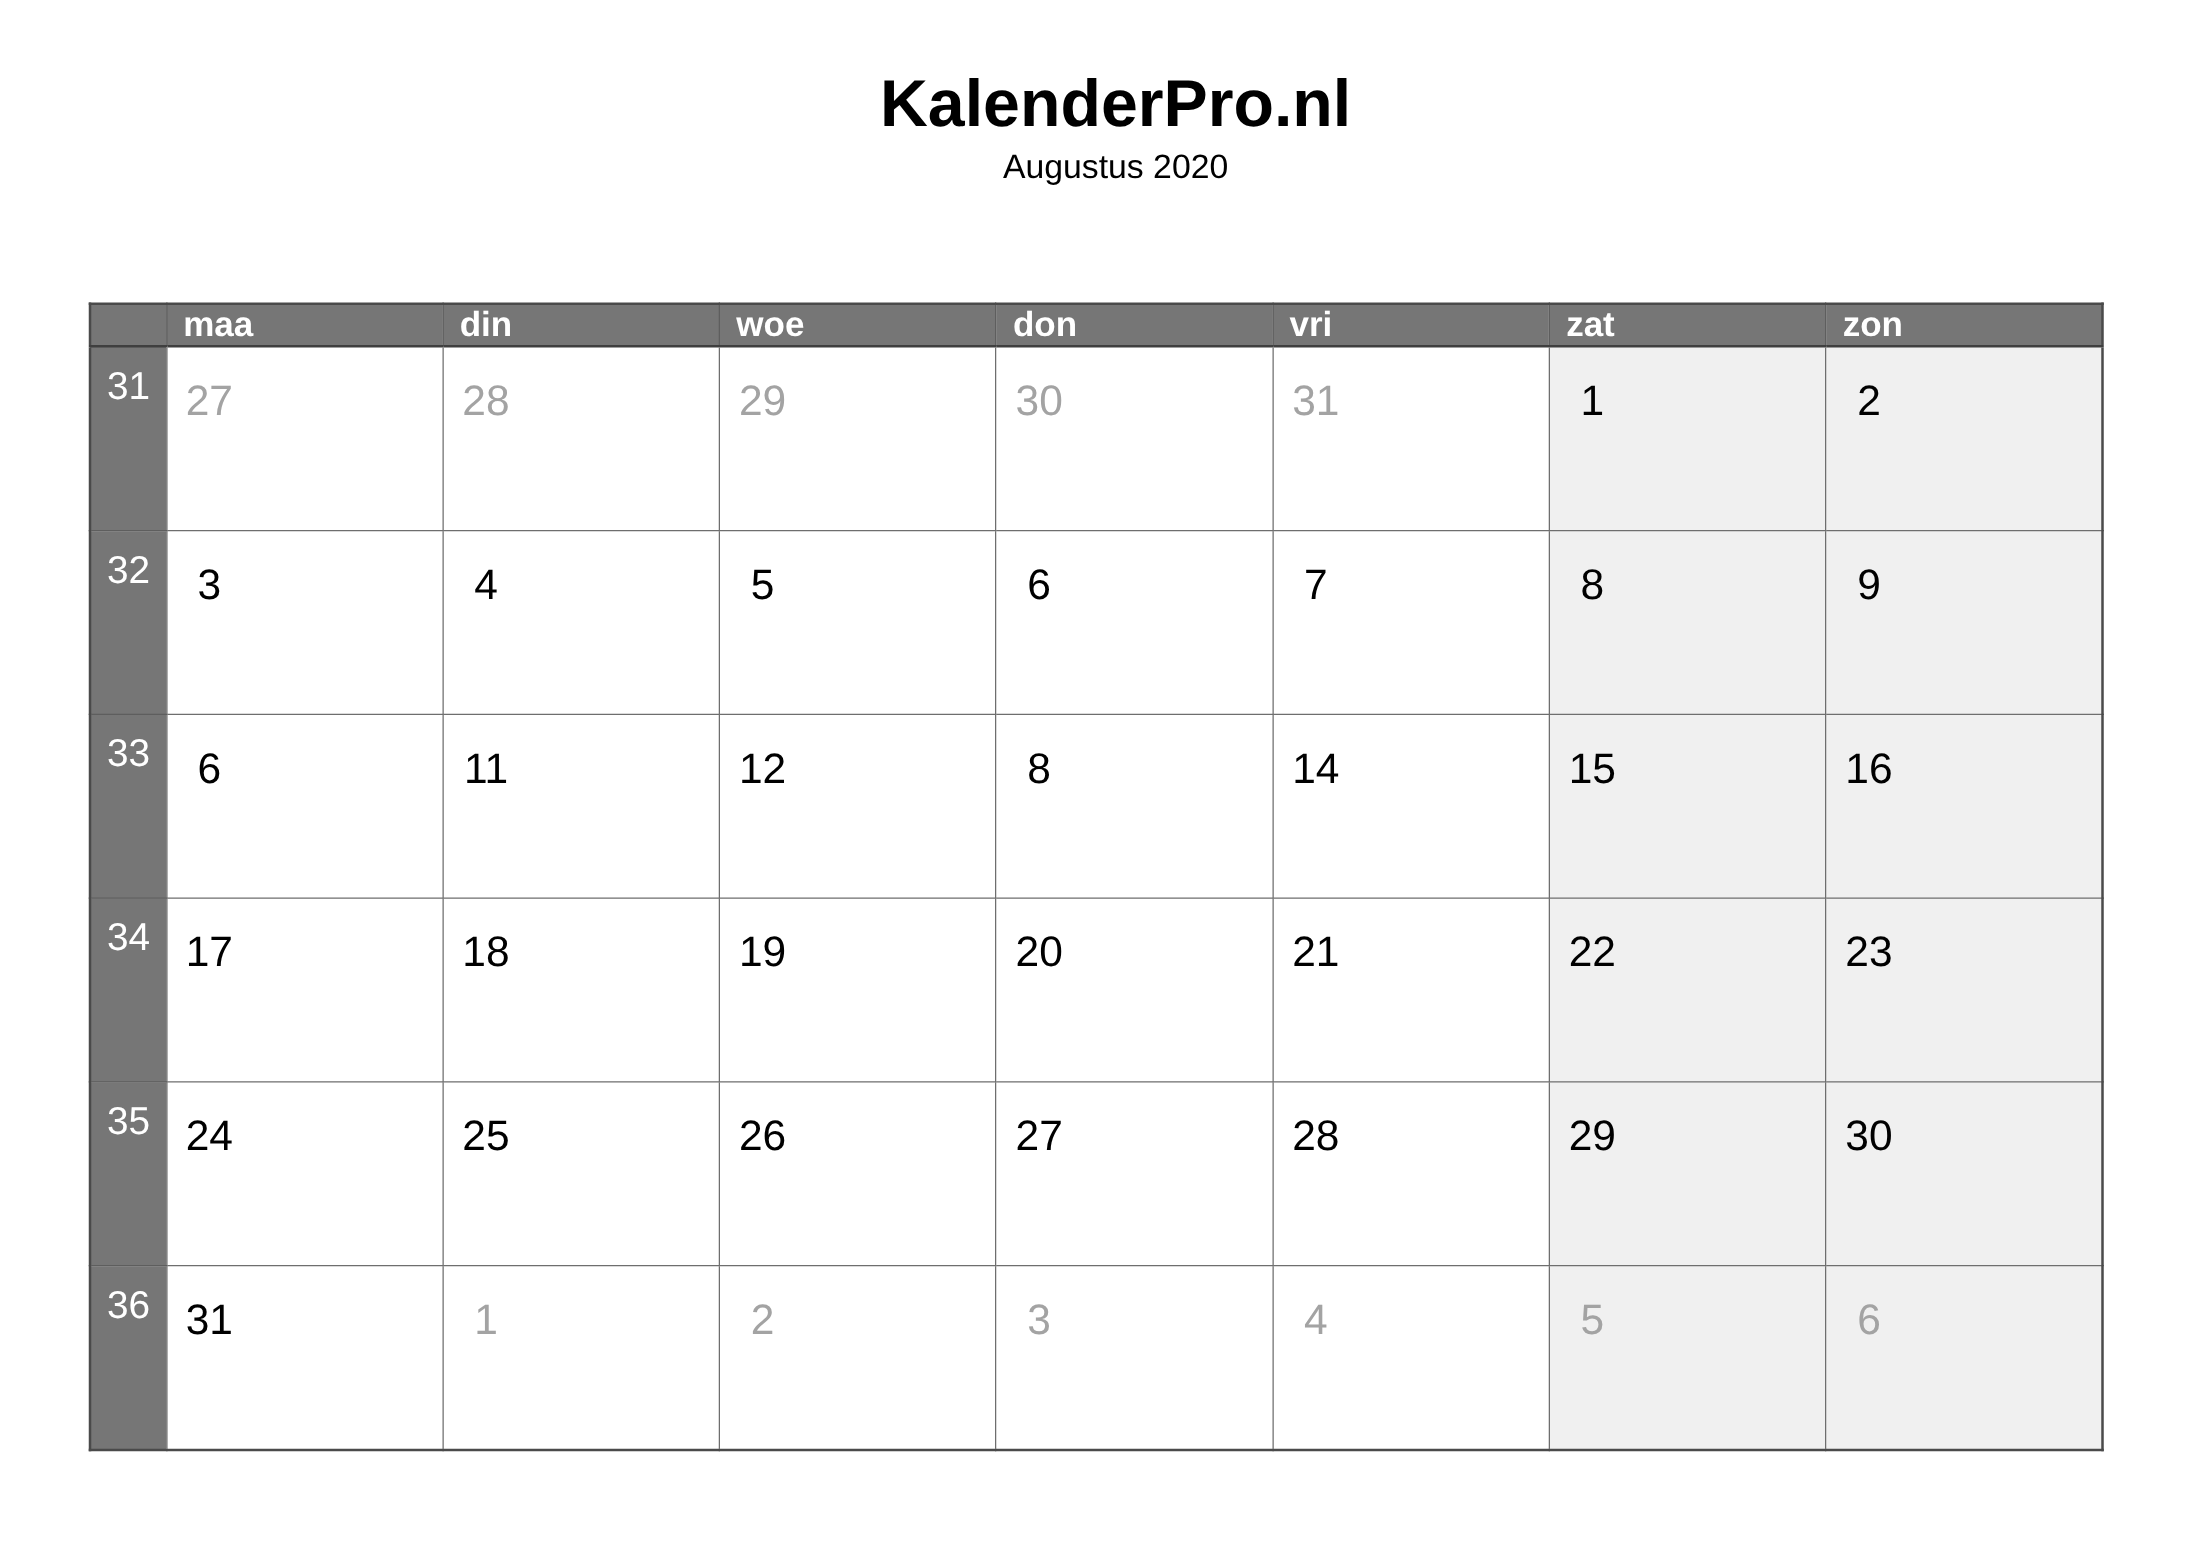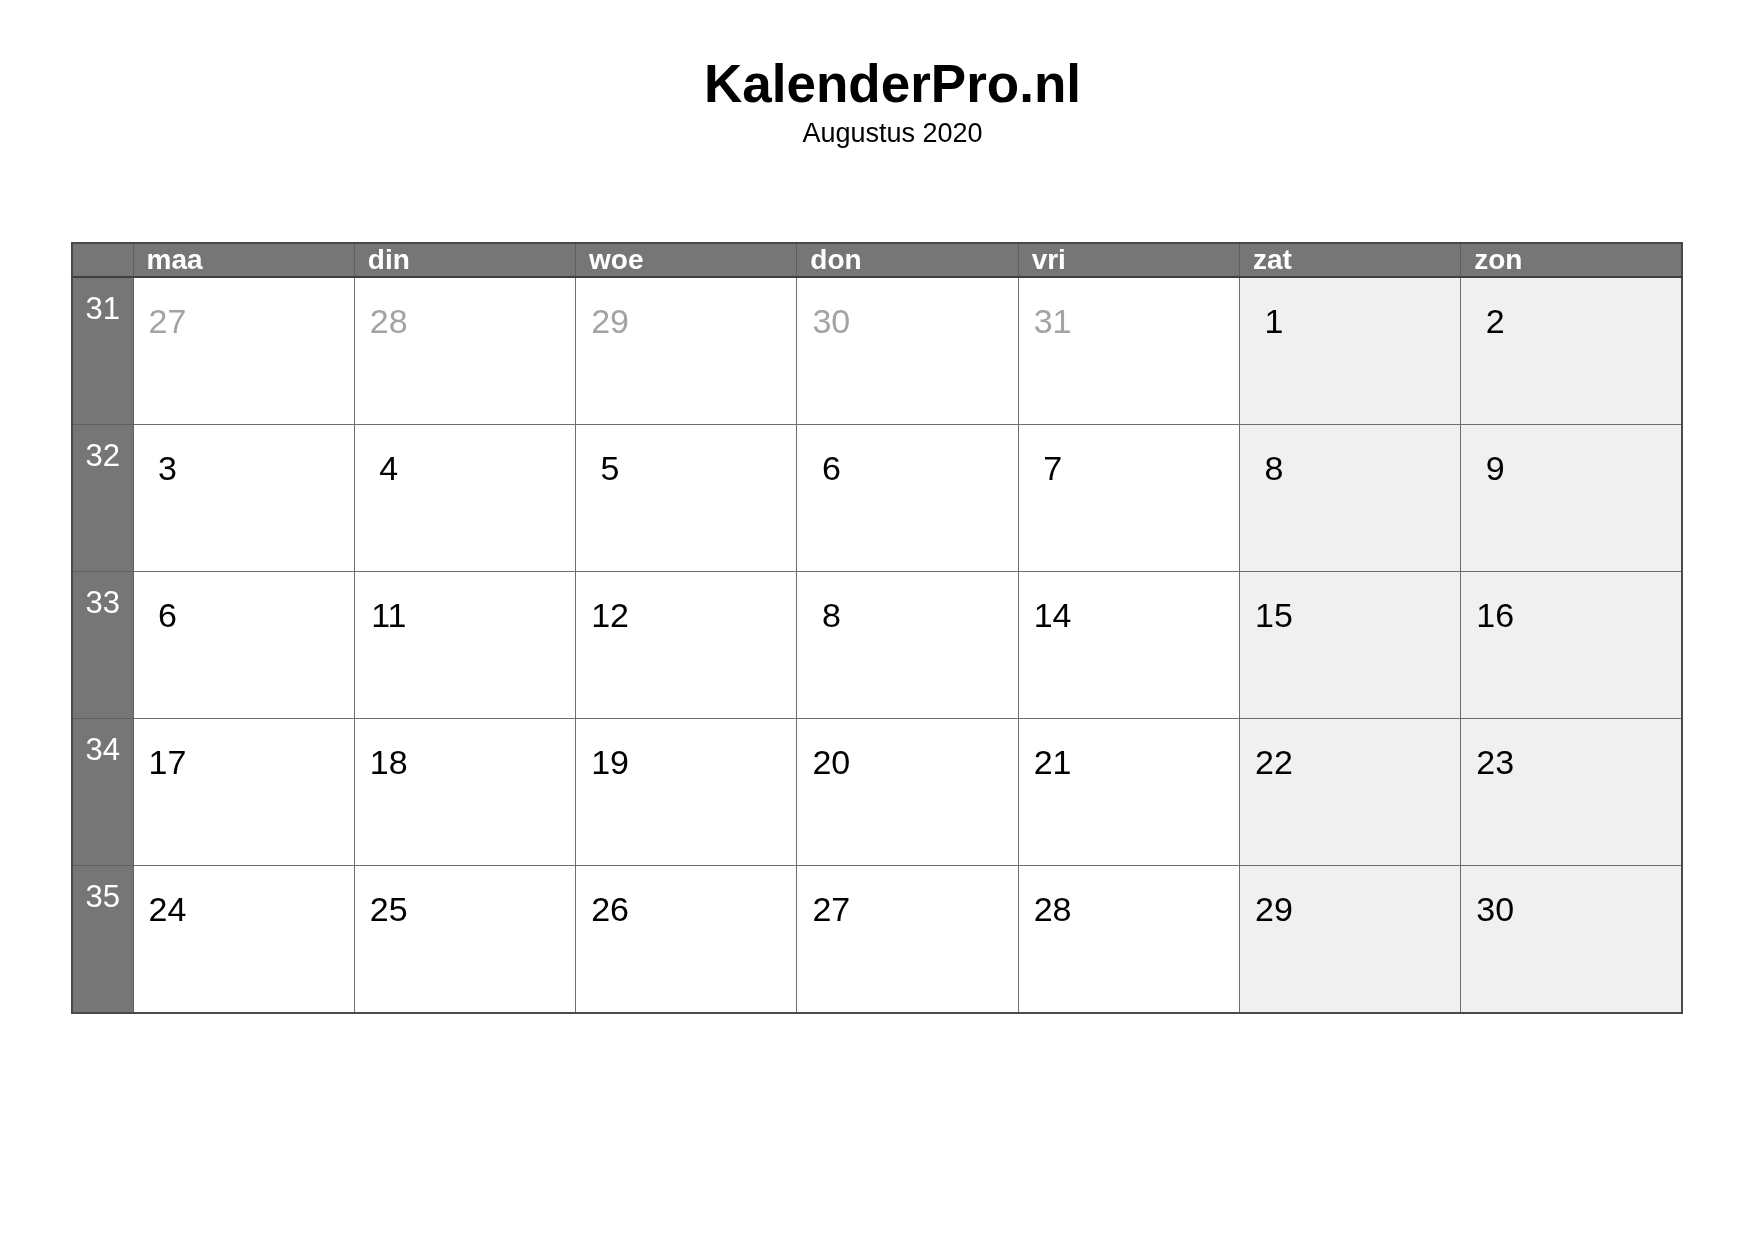--- a/index.html
+++ b/index.html
@@ -118,16 +118,26 @@
       <tr>
         <th class="weeknum">35</th>
         <td><span class="date normal">24</span></td>
         <td><span class="date normal">25</span></td>
         <td><span class="date normal">26</span></td>
         <td><span class="date normal">27</span></td>
         <td><span class="date normal">28</span></td>
         <td><span class="date normal">29</span></td>
         <td><span class="date normal">30</span></td>
       </tr>
+      <tr>
+        <th class="weeknum">36</th>
+        <td><span class="date normal">31</span></td>
+        <td><span class="date muted">1</span></td>
+        <td><span class="date muted">2</span></td>
+        <td><span class="date muted">3</span></td>
+        <td><span class="date muted">4</span></td>
+        <td><span class="date muted">5</span></td>
+        <td><span class="date muted">6</span></td>
+      </tr>
     </tbody>
   </table>
 
 </div>
 
 </body></html>

